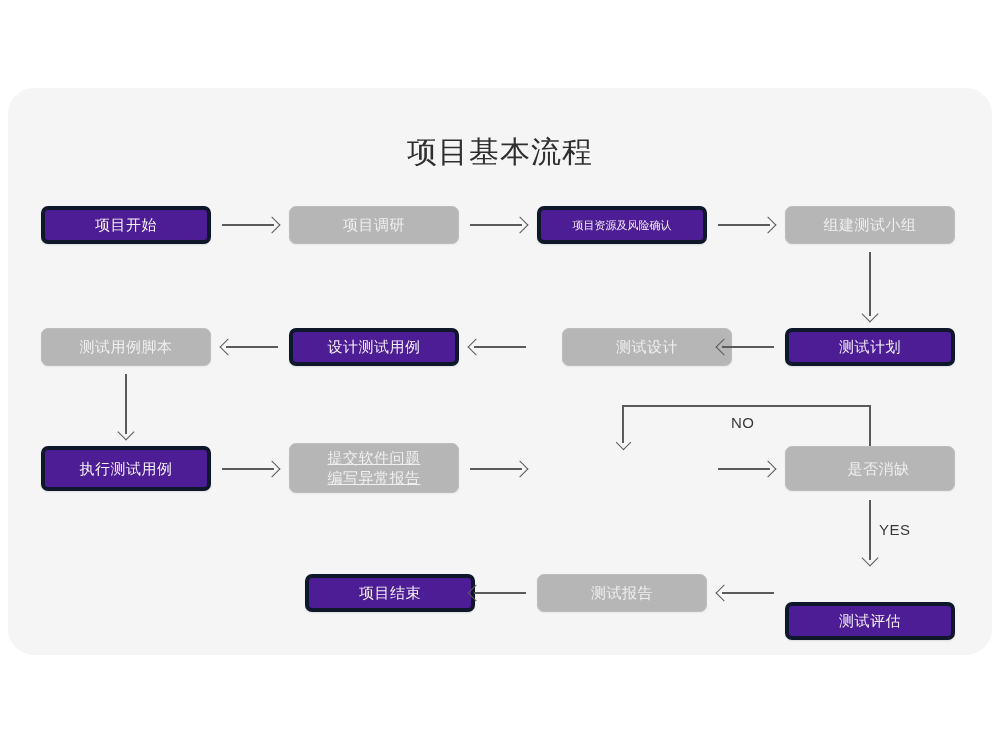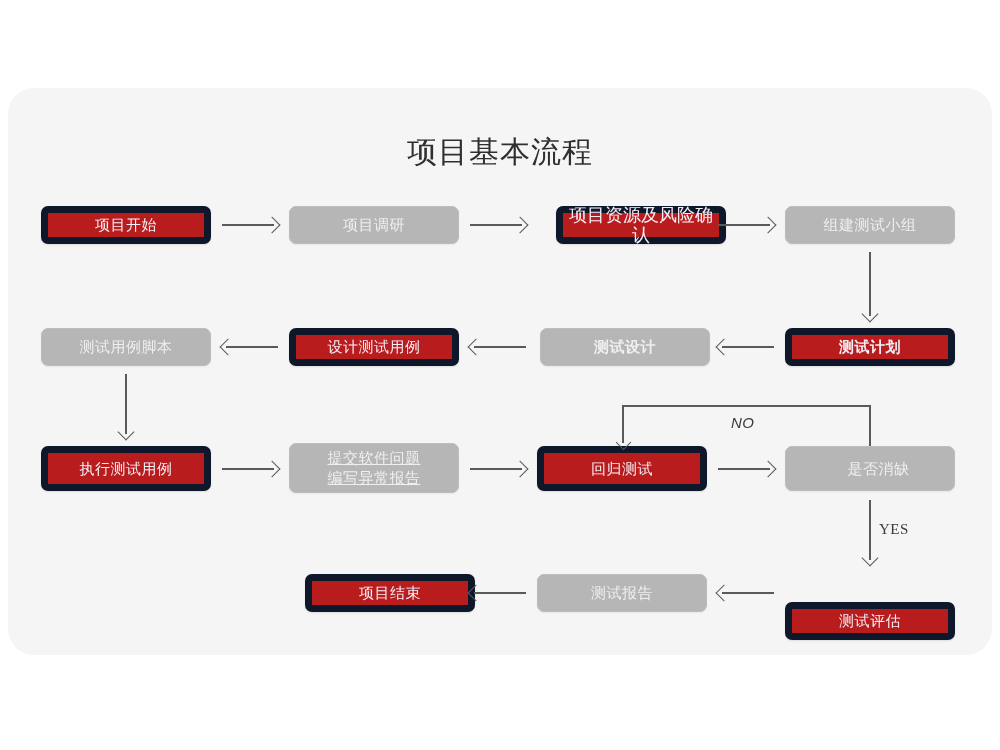--- a/index.html
+++ b/index.html
@@ -55,35 +55,34 @@
     justify-content: center;
     text-align: center;
     border-radius: 7px;
     font-size: 15px;
     line-height: 20px;
     letter-spacing: 0.5px;
     white-space: pre-line;
     user-select: none;
   }
   .node.purple {
-    background: #b91c1c;
+    background: #4c1d95;
     color: #f4eef8;
-    border: 7px solid #0f172a;
+    border: 4px solid #0f172a;
     box-shadow: 0 1px 2px rgba(0,0,0,0.10);
   }
   .node.gray {
     background: #b6b6b6;
     color: #efefef;
     border: 1px solid #bdbdbd;
     box-shadow: 0 1px 2px rgba(0,0,0,0.06);
   }
   .node.tight {
-    font-size: 18px;
+    font-size: 11px;
     letter-spacing: 0px;
-    margin-left: 19px;
   }
 
   
   .harrow {
     position: absolute;
     height: 20px;
     display: flex;
     align-items: center;
     pointer-events: none;
   }
@@ -200,28 +199,28 @@
     <span class="head"></span>
   </div>
 
   <div class="node purple" style="left:289px; top:328px; width:170px; height:38px;">设计测试用例</div>
 
   <div class="harrow left" style="left:470px; top:337px; width:56px;">
     <span class="shaft"></span>
     <span class="head"></span>
   </div>
 
-  <div class="node gray" style="left:540px; top:328px; width:170px; height:38px;font-weight:bold;">测试设计</div>
+  <div class="node gray" style="left:562px; top:328px; width:170px; height:38px;">测试设计</div>
 
   <div class="harrow left" style="left:718px; top:337px; width:56px;">
     <span class="shaft"></span>
     <span class="head"></span>
   </div>
 
-  <div class="node purple" style="left:785px; top:328px; width:170px; height:38px;font-weight:bold;">测试计划</div>
+  <div class="node purple" style="left:785px; top:328px; width:170px; height:38px;">测试计划</div>
 
   <div class="varrow" style="left:116px; top:374px; height:64px;">
     <span class="shaft"></span>
     <span class="head"></span>
   </div>
 
   <div class="node purple" style="left:41px; top:446px; width:170px; height:45px;">执行测试用例</div>
 
   <div class="harrow right" style="left:222px; top:459px; width:56px;">
     <span class="shaft"></span>
@@ -229,47 +228,46 @@
   </div>
 
   <div class="node gray" style="left:289px; top:443px; width:170px; height:50px;text-decoration:underline;">提交软件问题
 编写异常报告</div>
 
   <div class="harrow right" style="left:470px; top:459px; width:56px;">
     <span class="shaft"></span>
     <span class="head"></span>
   </div>
 
-  <div class="node purple" style="left:537px; top:446px; width:170px; height:45px;">回归测试</div>
 
   <div class="harrow right" style="left:718px; top:459px; width:56px;">
     <span class="shaft"></span>
     <span class="head"></span>
   </div>
 
   <div class="node gray" style="left:785px; top:446px; width:170px; height:45px;padding-left:17px;">是否消缺</div>
 
   <div class="loop" style="left:600px; top:405px; width:300px; height:45px;">
 
     <span class="seg" style="left:269px; top:0; width:1.5px; height:41px;"></span>
 
     <span class="seg" style="left:22px; top:0; width:249px; height:1.5px;"></span>
 
     <span class="seg" style="left:22px; top:0; width:1.5px; height:38px;"></span>
     <span class="head" style="left:17.8px; top:32px;"></span>
   </div>
 
-  <div class="edge-label" style="left:731px; top:414px;font-style:italic;">NO</div>
+  <div class="edge-label" style="left:731px; top:414px;">NO</div>
 
   <div class="varrow" style="left:860px; top:500px; height:64px;">
     <span class="shaft"></span>
     <span class="head"></span>
   </div>
 
-  <div class="edge-label" style="left:879px; top:521px;font-family:Liberation Serif, serif;">YES</div>
+  <div class="edge-label" style="left:879px; top:521px;">YES</div>
 
   <div class="node purple" style="left:305px; top:574px; width:170px; height:38px;">项目结束</div>
 
   <div class="harrow left" style="left:470px; top:583px; width:56px;">
     <span class="shaft"></span>
     <span class="head"></span>
   </div>
 
   <div class="node gray" style="left:537px; top:574px; width:170px; height:38px;">测试报告</div>
 

